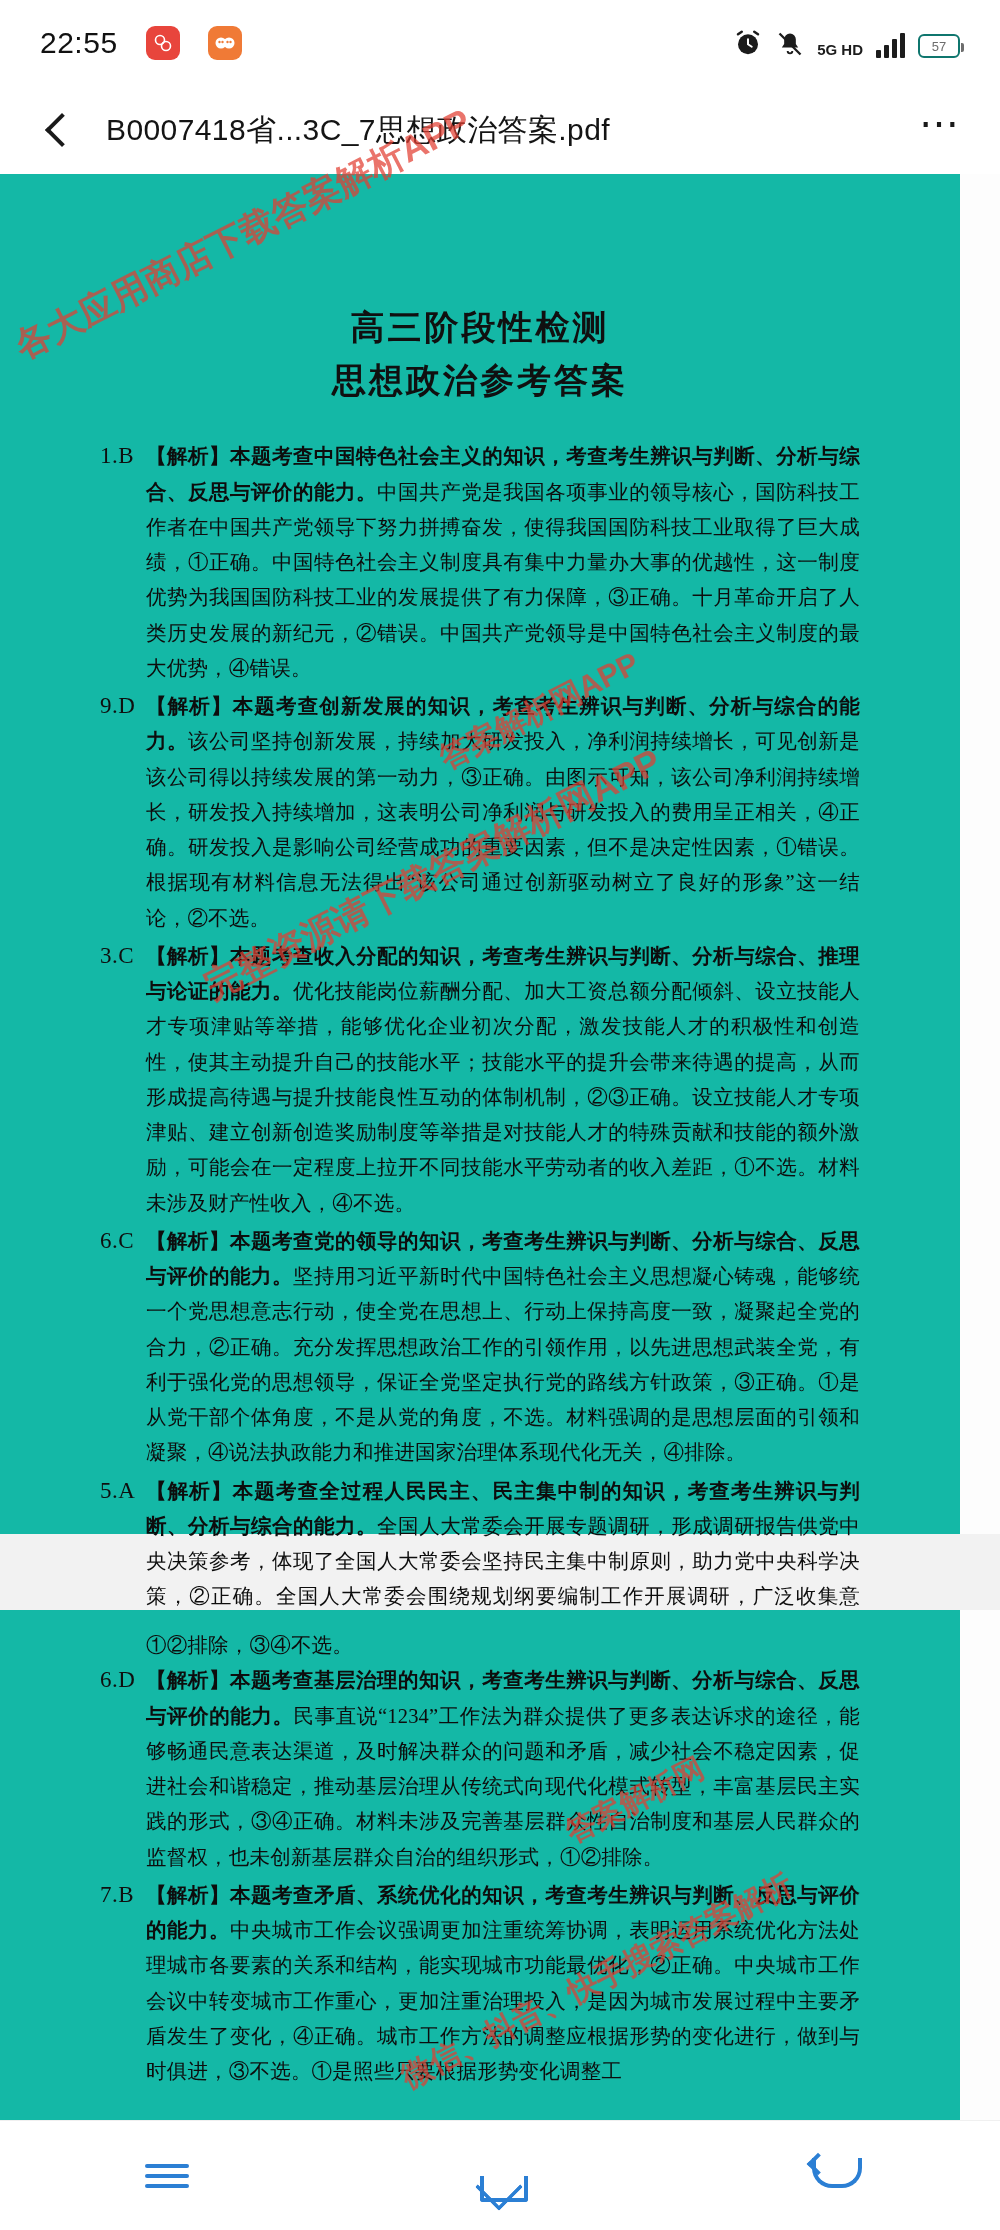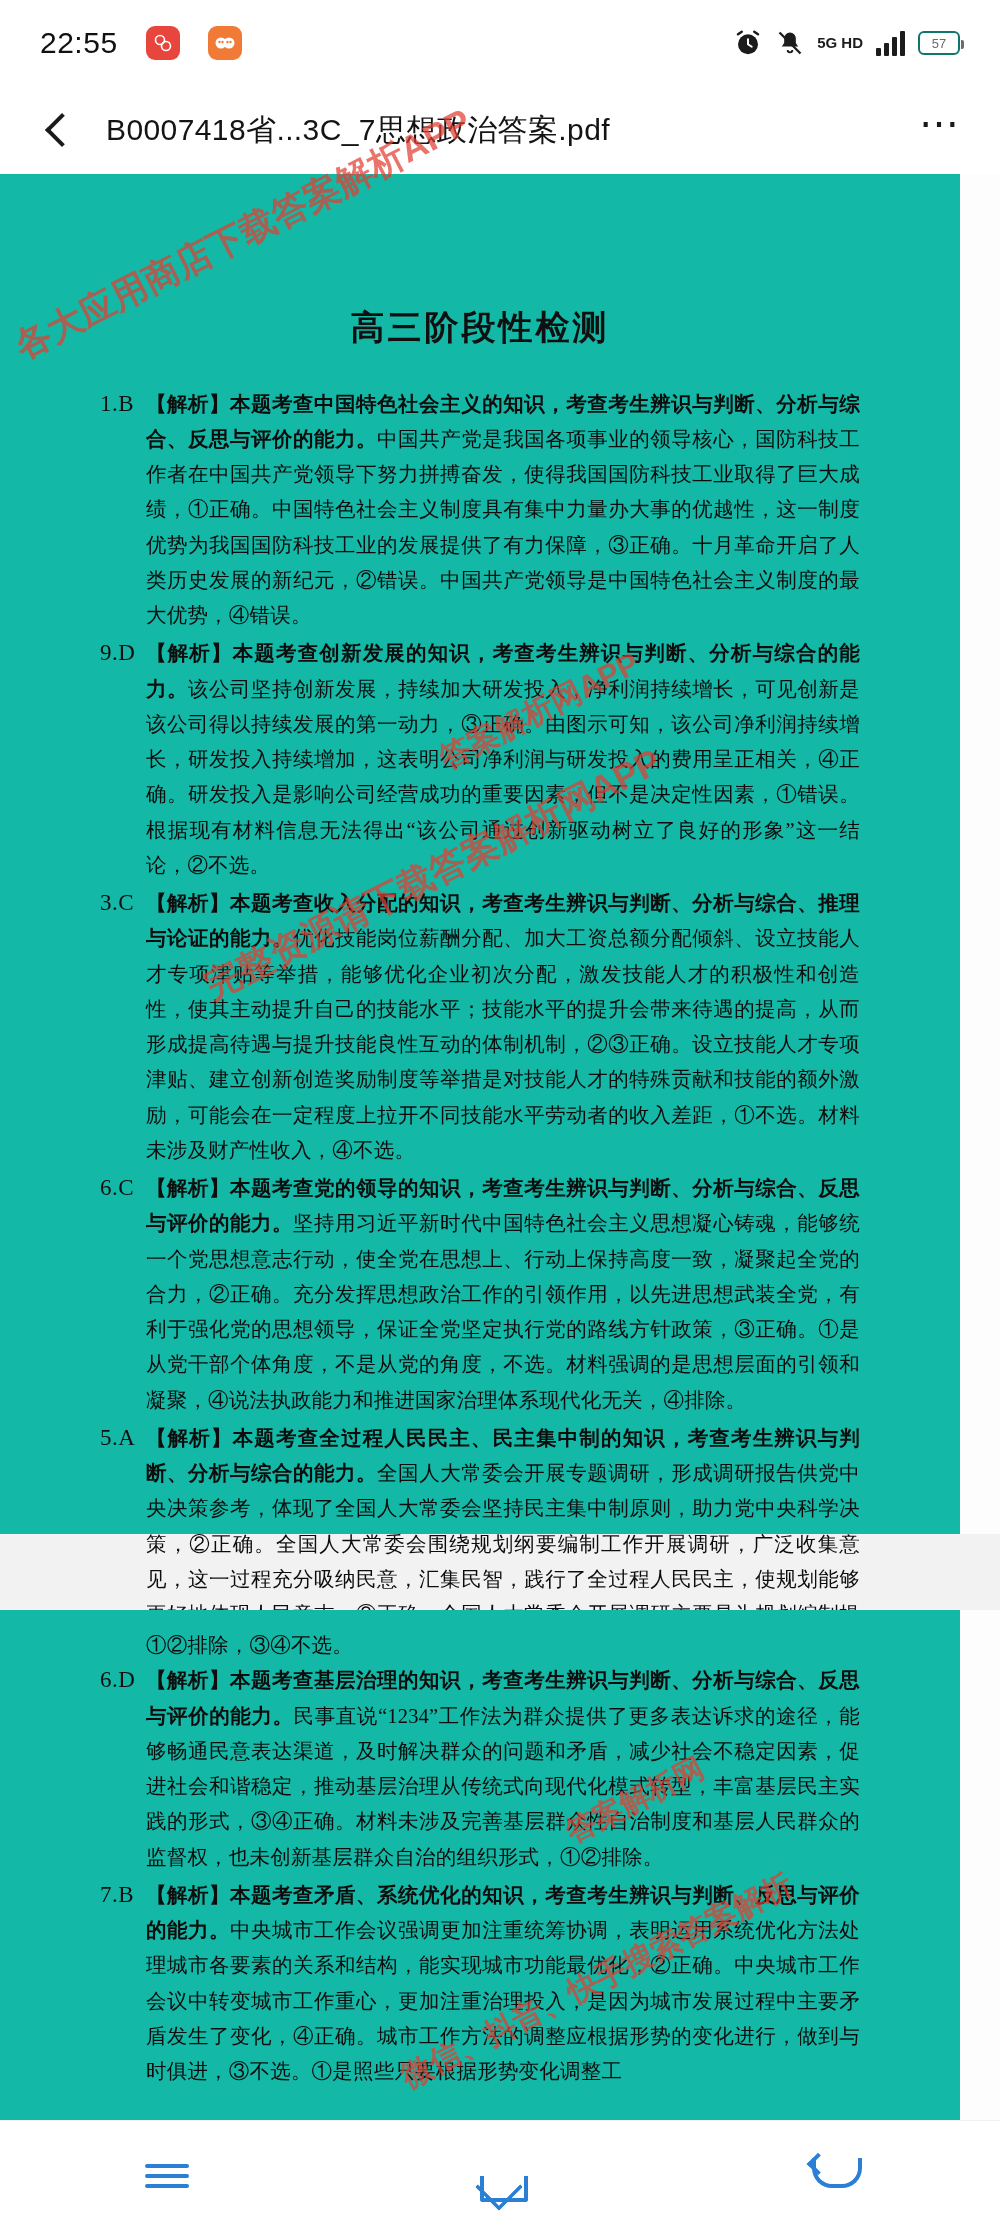--- a/index.html
+++ b/index.html
@@ -47,21 +47,21 @@
     align-items: center;
     justify-content: center;
     font-size: 17px;
     color: #fff;
     font-weight: bold;
   }
   .badge-red { background: #e8453c; }
   .badge-orange { background: #f07a36; }
   .status-right {
     display: flex;
-    align-items: center;
+    align-items: flex-end;
     gap: 13px;
   }
   .ic {
     display: inline-flex;
     align-items: center;
     justify-content: center;
     color: #1c1c1c;
   }
   .net-label {
     font-size: 15px;
@@ -392,20 +392,21 @@
   <div class="app-header">
     <div class="back-chevron"></div>
     <div class="file-title">B0007418省...3C_7思想政治答案.pdf</div>
     <div class="more-dots">⋯</div>
   </div>
 
   <div class="doc-area">
 
     <div class="page page-1">
       <div class="doc-title">高三阶段性检测</div>
+      <div class="doc-title">思想政治参考答案</div>
       <div class="title-gap"></div>
 
       <div class="qlist">
         <div class="q">
           <div class="q-num">1.B</div>
           <div class="q-body"><span class="q-lead">【解析】本题考查中国特色社会主义的知识，考查考生辨识与判断、分析与综合、反思与评价的能力。</span><span>中国共产党是我国各项事业的领导核心，国防科技工作者在中国共产党领导下努力拼搏奋发，使得我国国防科技工业取得了巨大成绩，①正确。中国特色社会主义制度具有集中力量办大事的优越性，这一制度优势为我国国防科技工业的发展提供了有力保障，③正确。十月革命开启了人类历史发展的新纪元，②错误。中国共产党领导是中国特色社会主义制度的最大优势，④错误。</span></div>
         </div>
         <div class="q">
           <div class="q-num">9.D</div>
           <div class="q-body"><span class="q-lead">【解析】本题考查创新发展的知识，考查考生辨识与判断、分析与综合的能力。</span><span>该公司坚持创新发展，持续加大研发投入，净利润持续增长，可见创新是该公司得以持续发展的第一动力，③正确。由图示可知，该公司净利润持续增长，研发投入持续增加，这表明公司净利润与研发投入的费用呈正相关，④正确。研发投入是影响公司经营成功的重要因素，但不是决定性因素，①错误。根据现有材料信息无法得出“该公司通过创新驱动树立了良好的形象”这一结论，②不选。</span></div>

